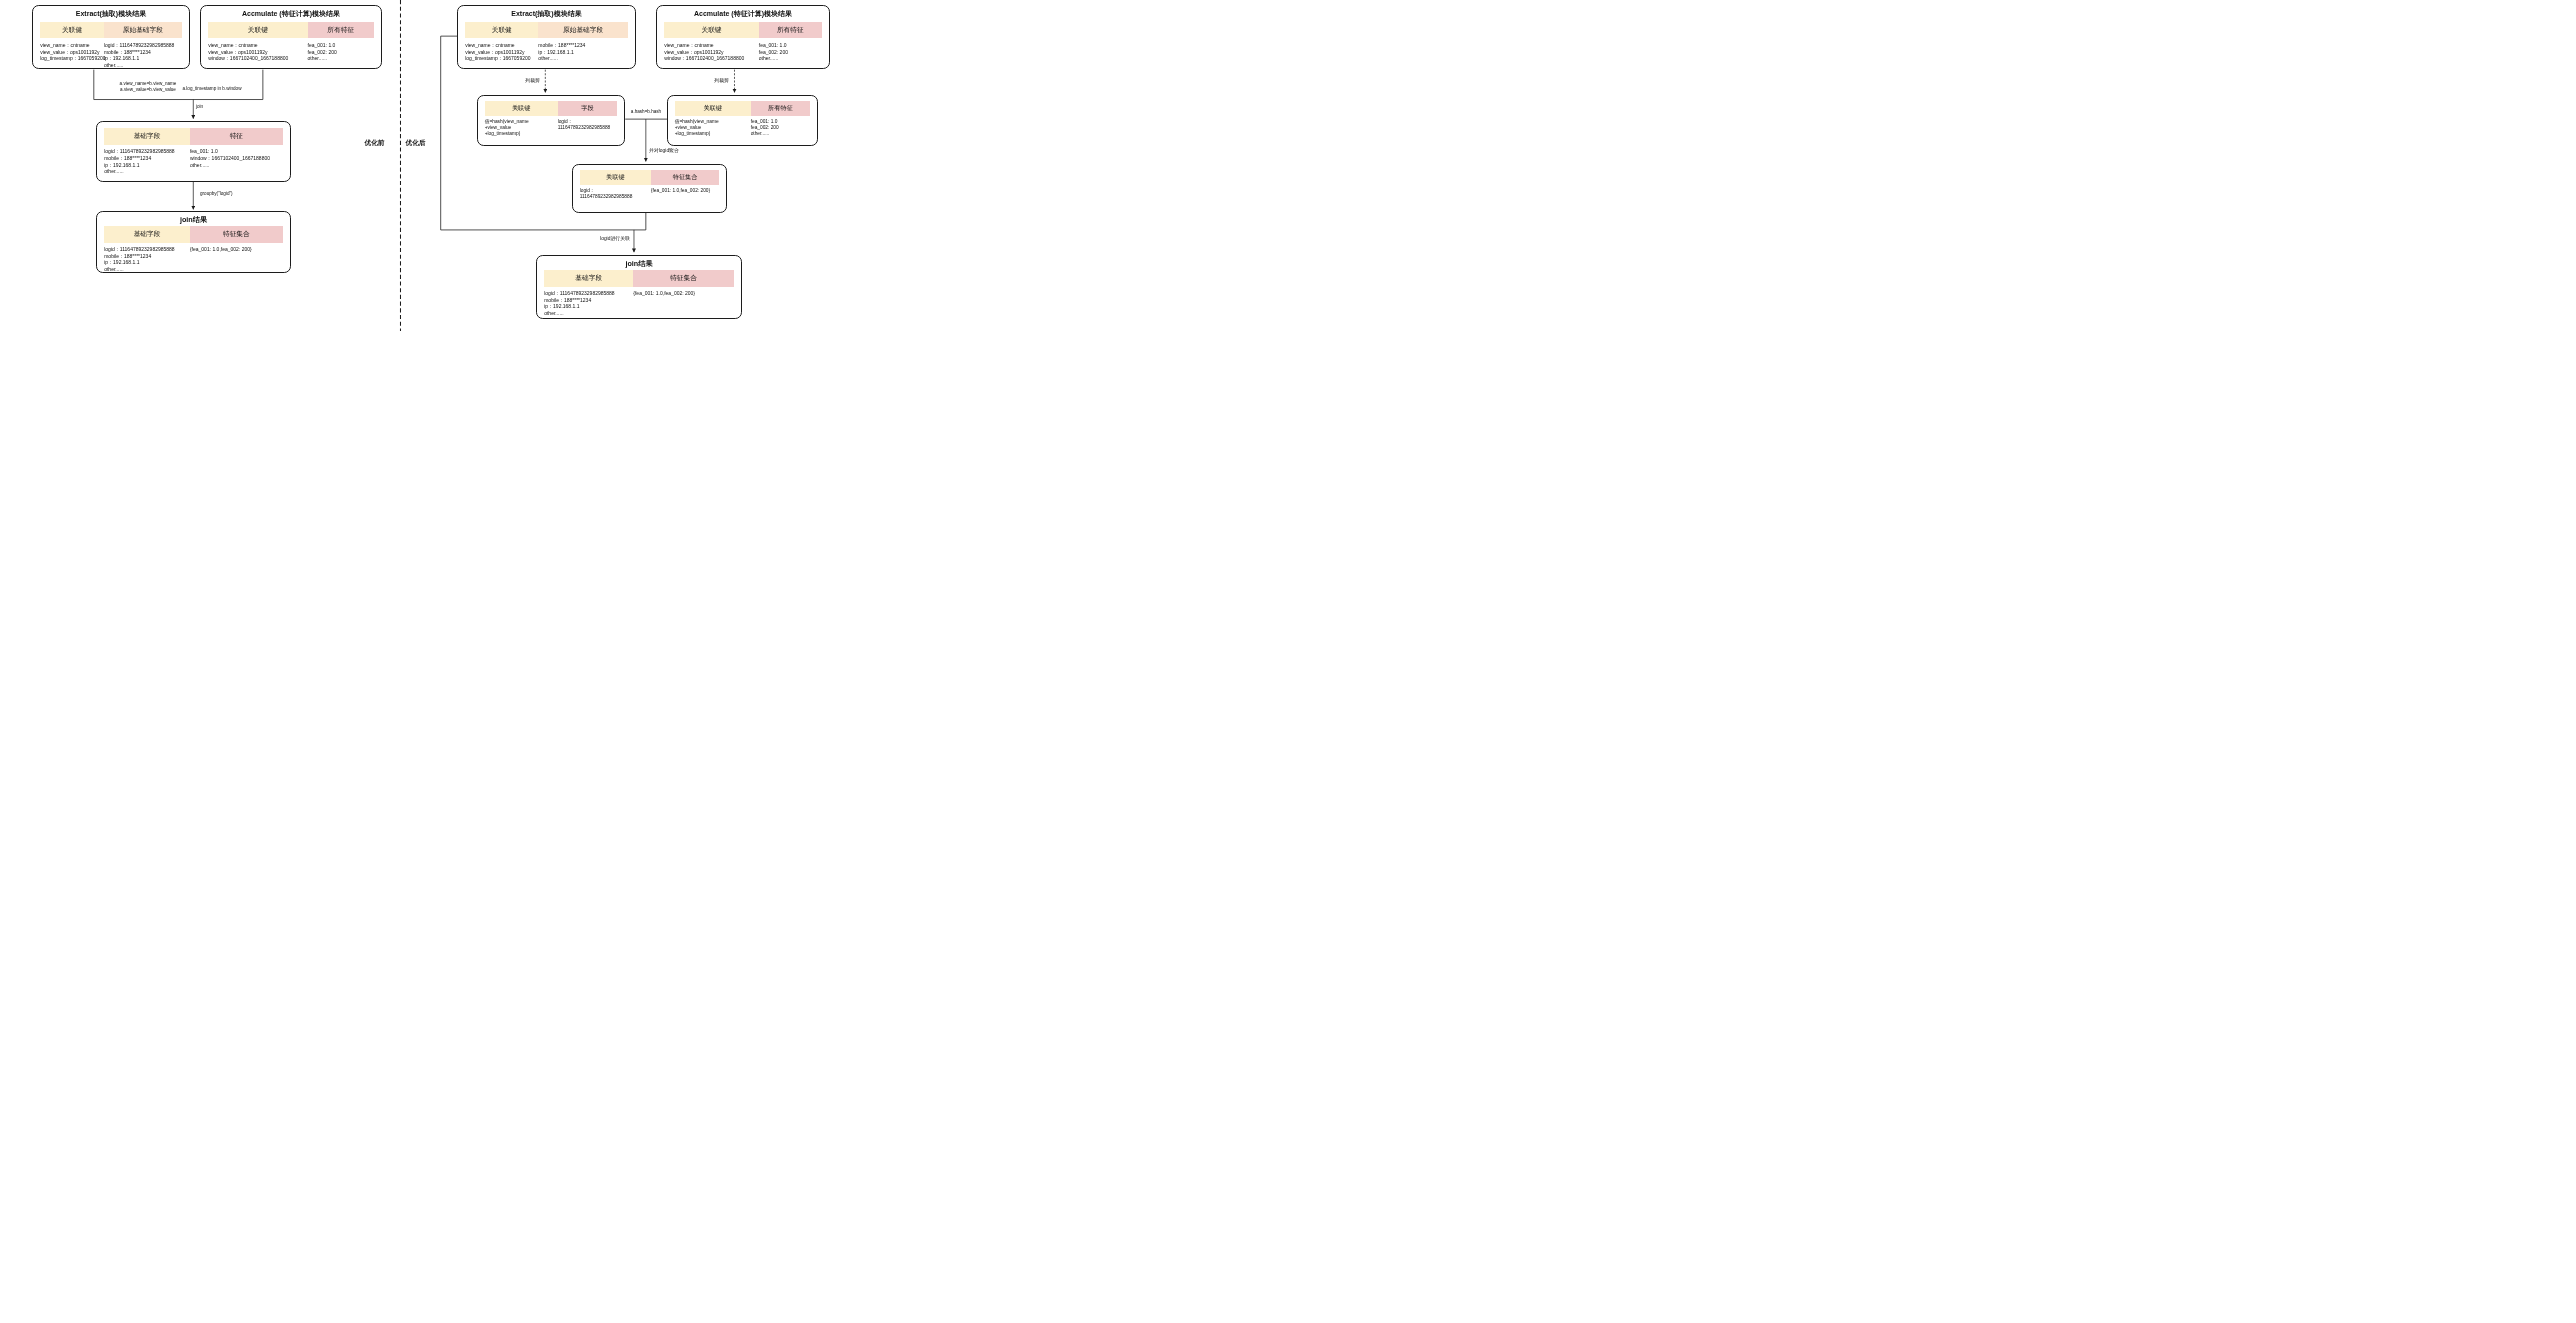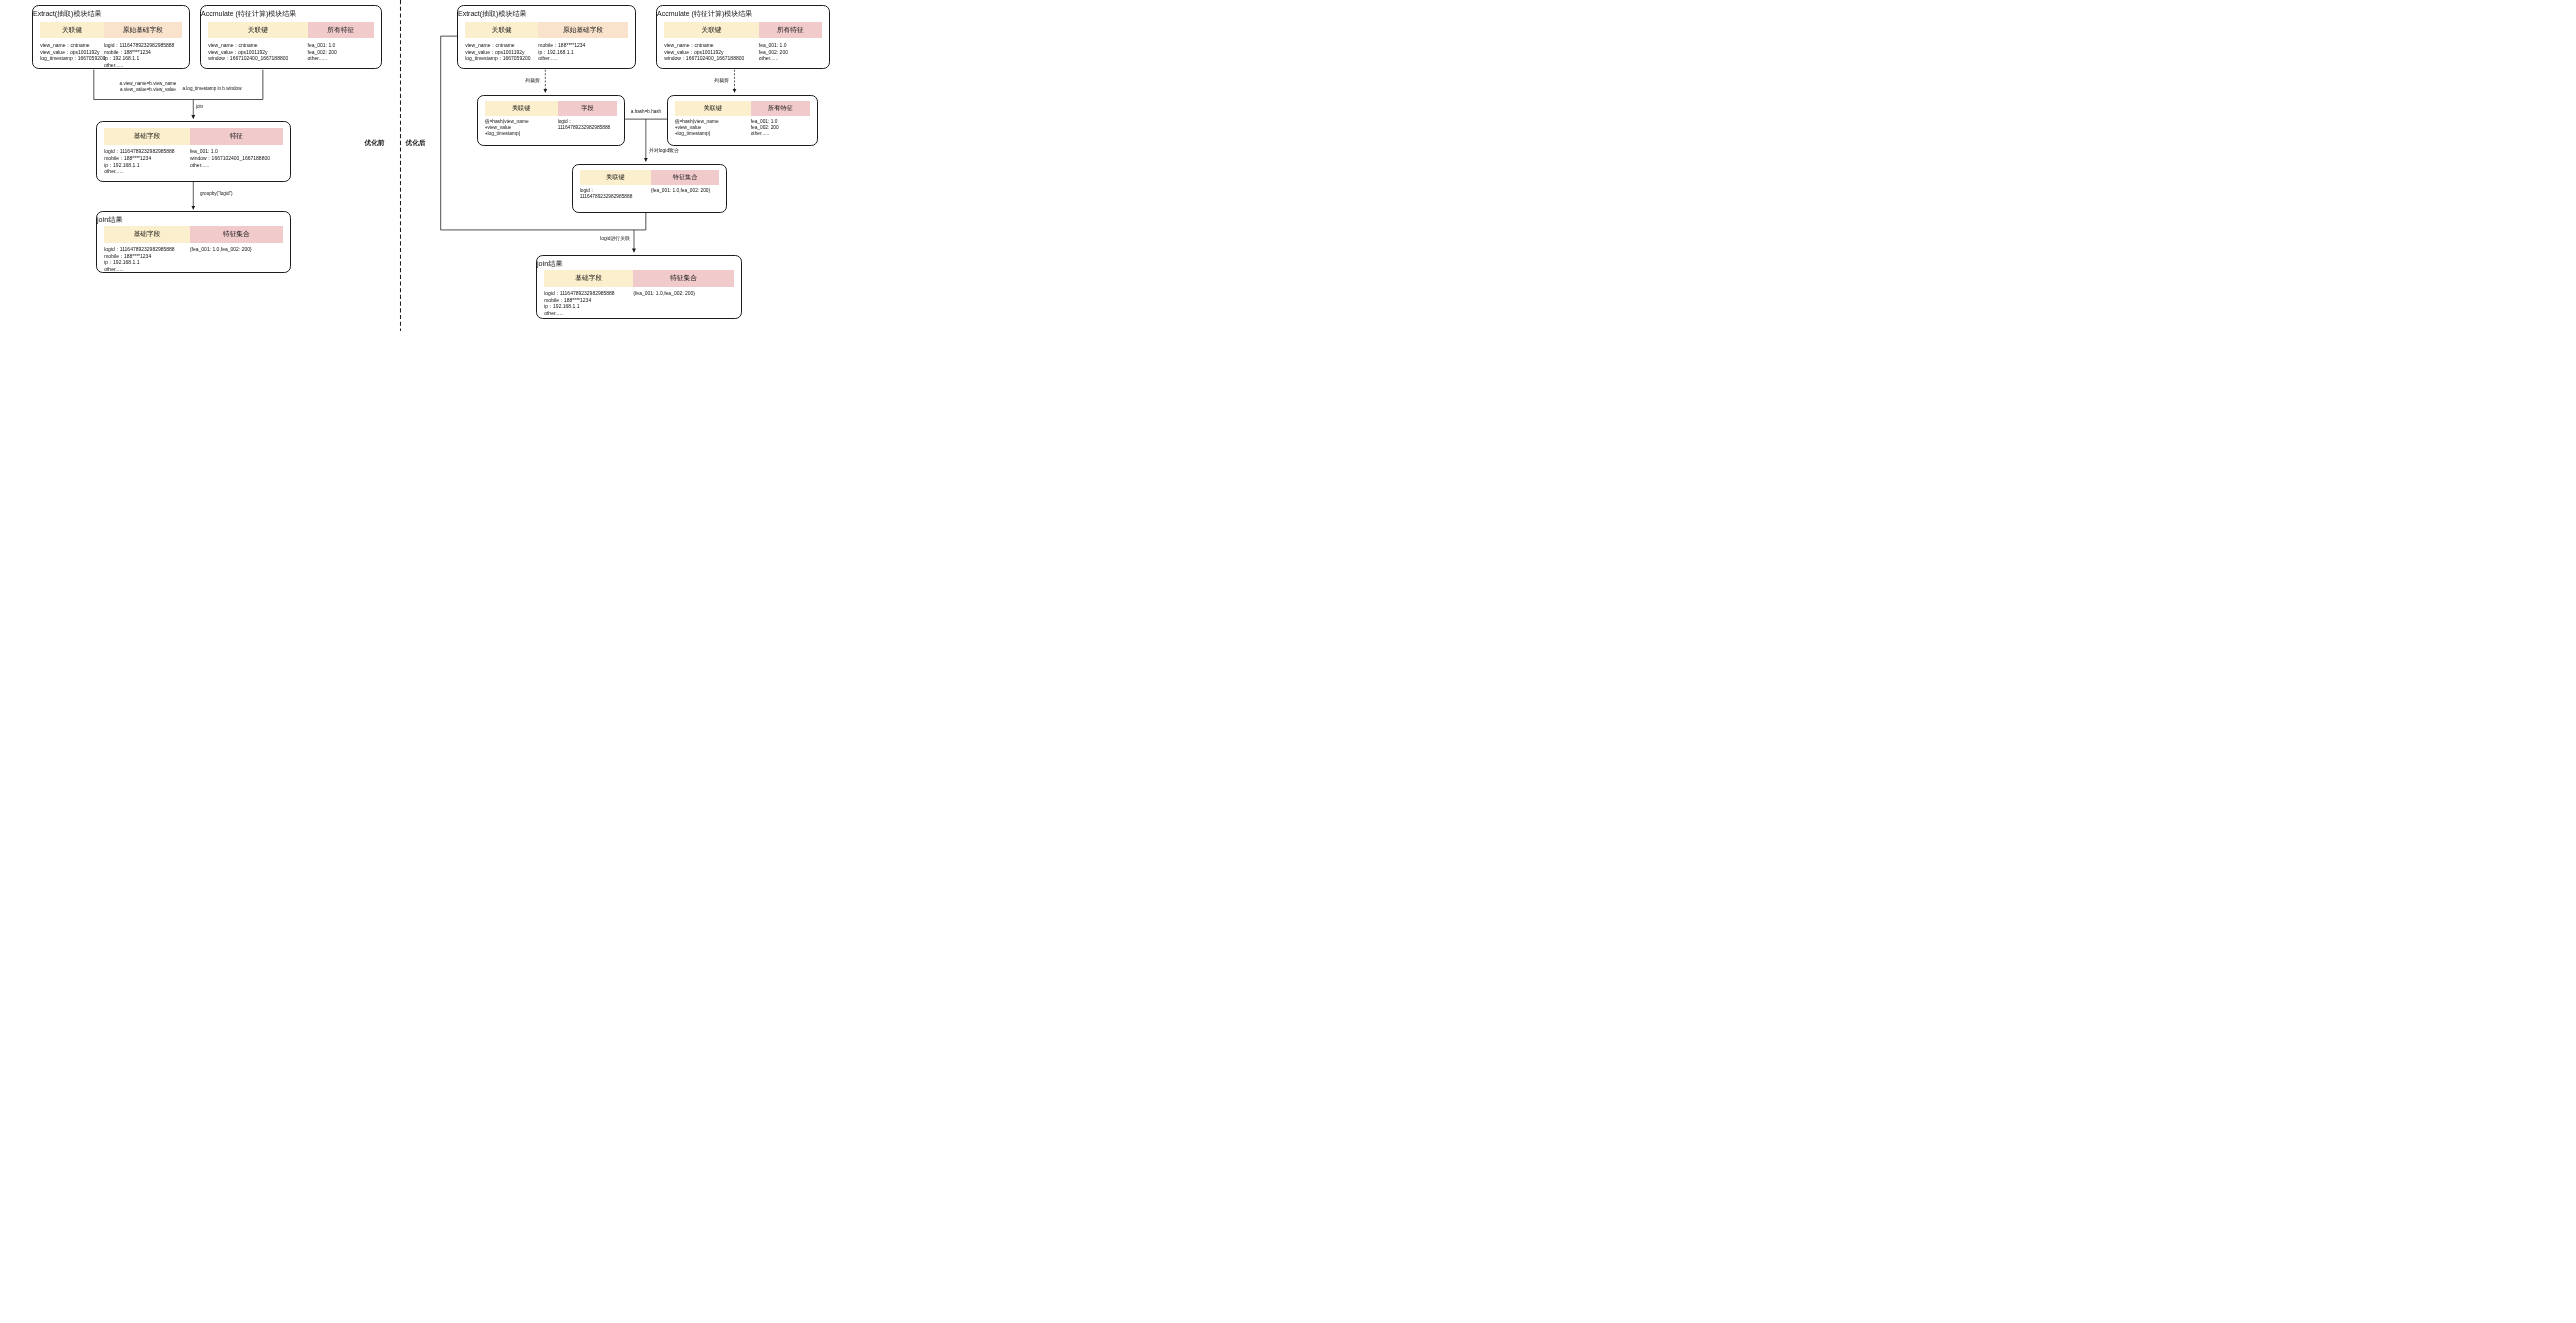--- a/index.html
+++ b/index.html
@@ -1,21 +1,21 @@
 <!DOCTYPE html>
 <html style="font-size:8.2px"><head>
 <meta charset="utf-8">
 <style>
   html,body{margin:0;padding:0;background:#ffffff;}
   body{font-family:"Liberation Sans",sans-serif;color:#111;}
   #canvas{position:relative;width:835px;height:331px;background:#fff;overflow:hidden;}
   svg.wires{position:absolute;left:0;top:0;width:835px;height:331px;pointer-events:none;}
 
   .box{position:absolute;background:#fff;border:0.8px solid #1c1c1c;border-radius:6.7px;box-sizing:border-box;}
-  .box-title{text-align:left;font-size:7px;line-height:8.2px;padding-top:3.6px;white-space:nowrap;}
+  .box-title{text-align:center;font-size:7px;line-height:8.2px;padding-top:3.6px;white-space:nowrap;font-weight:bold;}
   .hdr-row{display:grid;grid-template-columns:var(--c1) 1fr;margin:4.1px 7.2px 0 7.2px;}
   .no-title .hdr-row{margin-top:6.2px;}
   .hdr{text-align:center;font-size:6.7px;line-height:7.7px;padding:4.1px 0 4.6px 0;white-space:nowrap;}
   .hdr-yellow{background:#fcefcd;}
   .hdr-peach{background:#fae3cd;}
   .hdr-pink{background:#f1cbcb;}
   .body-row{display:grid;grid-template-columns:var(--c1) 1fr;margin:3.6px 7.2px 0 7.2px;}
   .cell{min-width:0;}
   .row{font-size:5px;line-height:6.7px;white-space:nowrap;}
   .sm .hdr{font-size:6.2px;padding:3.1px 0 3.6px 0;}

